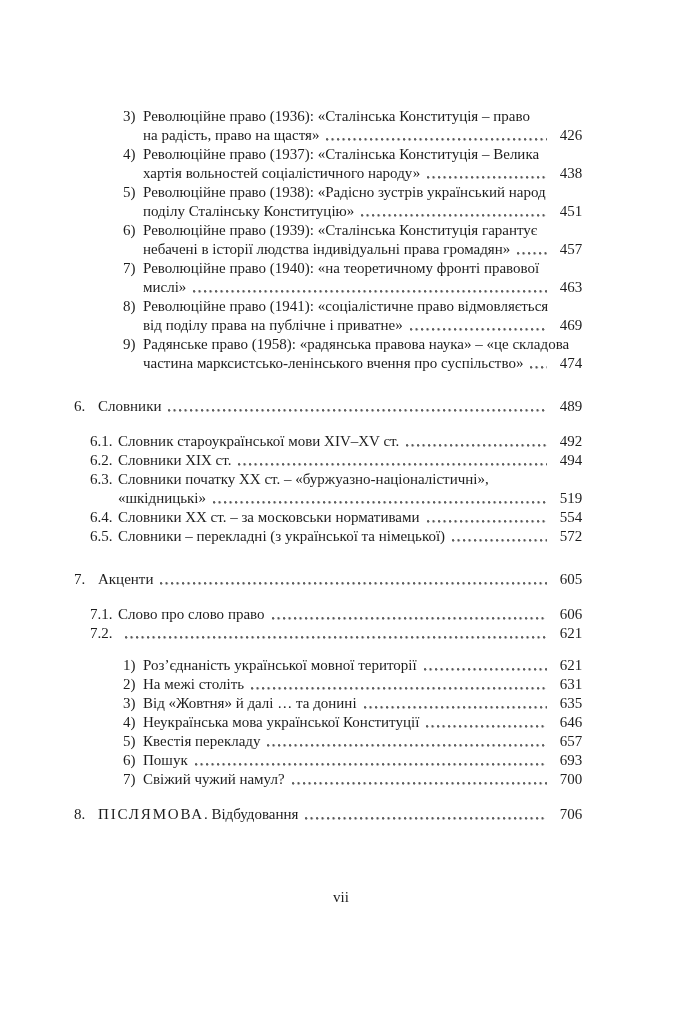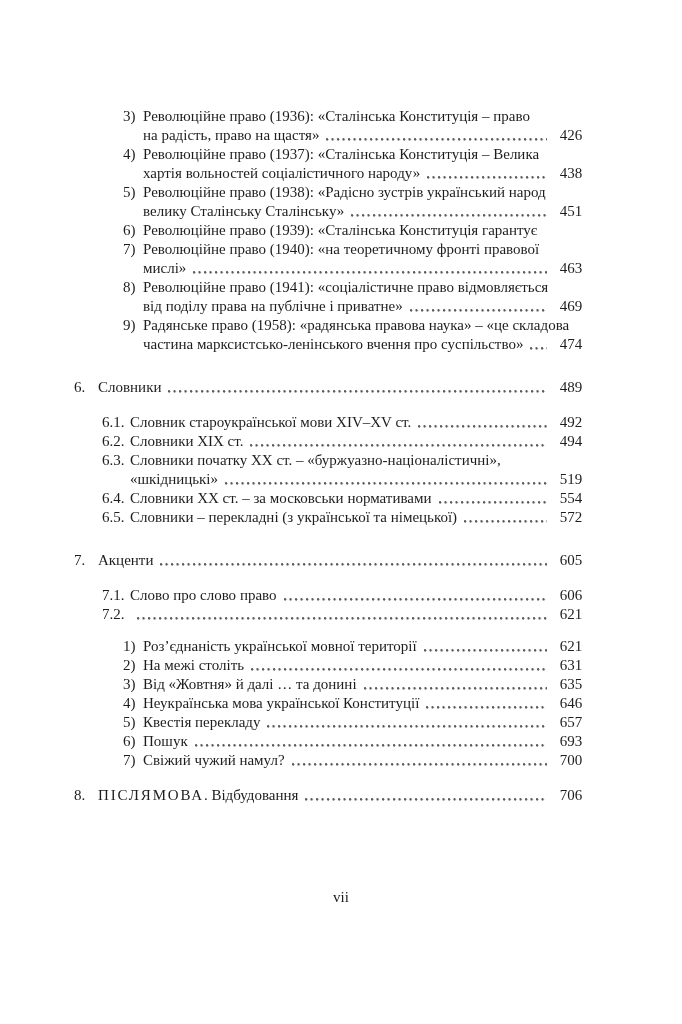--- a/index.html
+++ b/index.html
@@ -14,21 +14,21 @@
     color: #1d1d1d;
     overflow: hidden;
   }
   .toc {
     position: absolute;
     left: 74px; top: 107px;
     width: 514px;
   }
   .entry { display: flex; }
   .entry .num { flex: 0 0 24px; }
-  .entry.lvl2 { margin-left: 28px; }
+  .entry.lvl2 { margin-left: 16px; }
   .entry.lvl2 .num { flex: 0 0 28px; }
   .entry.lvl3 { margin-left: 49px; }
   .entry.lvl3 .num { flex: 0 0 20px; }
   .entry .body { flex: 1 1 auto; min-width: 0; }
   .line { white-space: nowrap; }
   .line.last { display: flex; }
   .txt { flex: 0 0 auto; white-space: nowrap; }
   .it { }
   .caps { letter-spacing: 0.12em; }
   .leader {
@@ -77,30 +77,35 @@
             <span class="leader"></span>
             <span class="pg">438</span>
           </div>
         </div>
       </div>
       <div class="entry lvl3">
         <span class="num">5)</span>
         <div class="body">
           <div class="line"><span class="txt"><span class="it">Революційне право</span><span> (1938): «Радісно зустрів український народ</span></span></div>
           <div class="line last">
-            <span class="txt"><span>велику Сталінську Сталінську»</span></span>
+            <span class="txt"><span>поділу Сталінську Конституцію»</span></span>
             <span class="leader"></span>
             <span class="pg">451</span>
           </div>
         </div>
       </div>
       <div class="entry lvl3">
         <span class="num">6)</span>
         <div class="body">
           <div class="line"><span class="txt"><span class="it">Революційне право</span><span> (1939): «Сталінська Конституція гарантує</span></span></div>
+          <div class="line last">
+            <span class="txt"><span>небачені в історії людства індивідуальні права громадян»</span></span>
+            <span class="leader"></span>
+            <span class="pg">457</span>
+          </div>
         </div>
       </div>
       <div class="entry lvl3">
         <span class="num">7)</span>
         <div class="body">
           <div class="line"><span class="txt"><span class="it">Революційне право</span><span> (1940): «на теоретичному фронті правової</span></span></div>
           <div class="line last">
             <span class="txt"><span>мислі»</span></span>
             <span class="leader"></span>
             <span class="pg">463</span>

